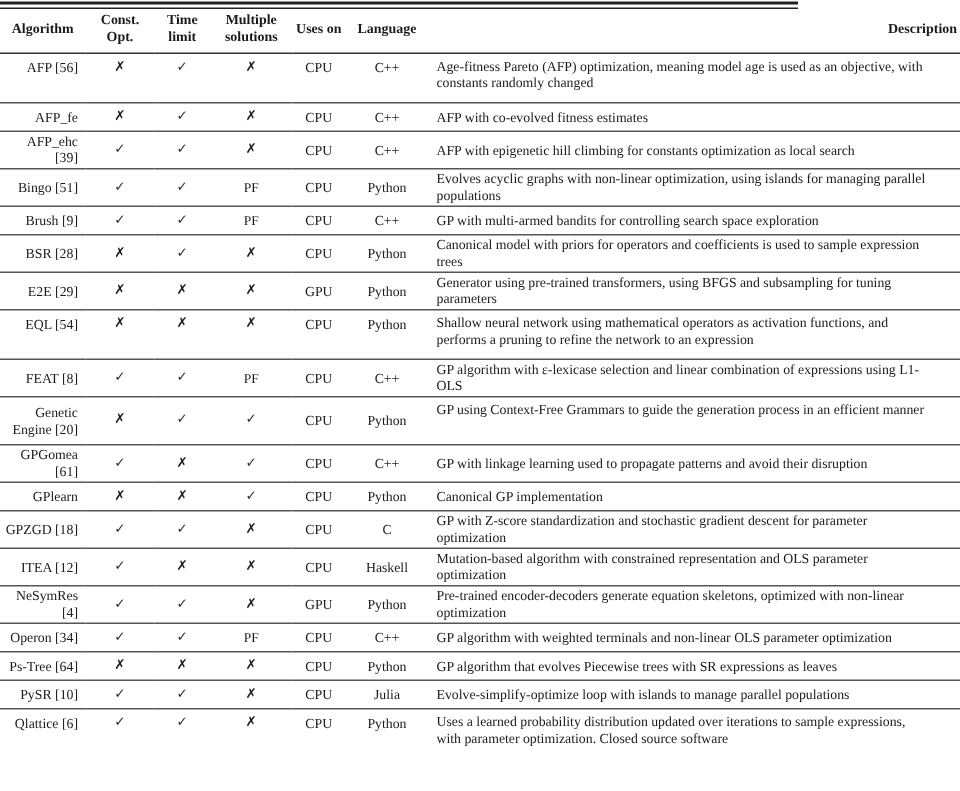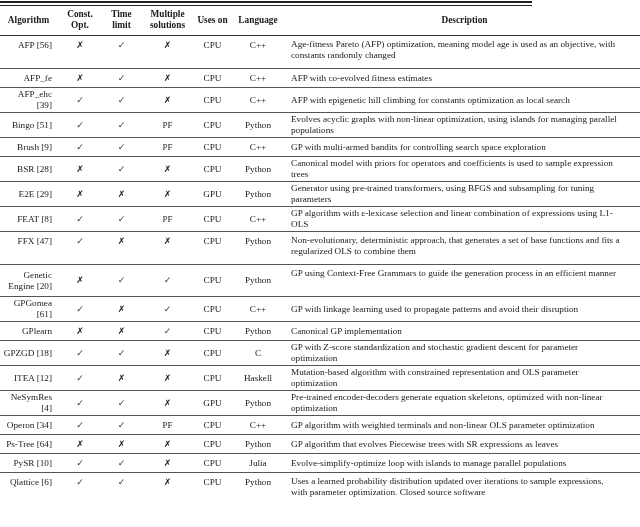--- a/index.html
+++ b/index.html
@@ -2,21 +2,21 @@
 <html><head>
 <meta charset="utf-8">
 <style>
   html, body { margin: 0; padding: 0; background: #ffffff; }
   body { width: 640px; height: 527px; overflow: hidden; font-family: "Liberation Serif", "DejaVu Serif", serif; color: #1a1a1a; }
   .wrap { position: relative; width: 532px; padding-top: 1px; }
   .topline { border-top: 2px solid #222; margin: 0 0 0 0; height: 0; }
   .topline2 { border-top: 1px solid #222; margin-top: 2px; height: 0; }
   table { border-collapse: collapse; width: 640px; table-layout: fixed; font-size: 9.2px; line-height: 11px; }
   th { font-weight: bold; font-size: 9.3px; line-height: 11px; padding: 3px 2px 4px 2px; text-align: center; vertical-align: middle; }
-  th.desc { text-align: center; padding-left: 5px; }
+  th.desc { text-align: right; padding-left: 5px; }
   td { padding: 1px 2px; height: 16px; text-align: center; vertical-align: middle; border-top: 1px solid #555; }
   tr.first td { border-top: 1px solid #333; }
   td.alg { text-align: right; padding-right: 5px; }
   td.desc { text-align: left; padding-left: 5px; padding-right: 19px; margin-top: 35px; }
   tr.tall td { height: 27px; }
   tr.tall td.desc { vertical-align: top; padding-top: 3px; }
   tr.tall td.mid { vertical-align: top; padding-top: 4px; }
   .mark { font-family: "DejaVu Sans", sans-serif; font-size: 9px; }
   .x { font-weight: bold; font-style: italic; }
   .ck { color: #333; }
@@ -105,37 +105,37 @@
         </tr>
         <tr>
           <td class="alg">E2E [29]</td>
           <td class="mark x">✗</td>
           <td class="mark x">✗</td>
           <td class="mark x">✗</td>
           <td>GPU</td>
           <td>Python</td>
           <td class="desc">Generator using pre-trained transformers, using BFGS and subsampling for tuning parameters</td>
         </tr>
-        <tr>
-          <td class="alg">FEAT [8]</td>
-          <td class="mark ck">✓</td>
-          <td class="mark ck">✓</td>
-          <td class="mark" style="font-family: &quot;Liberation Serif&quot;, serif;">PF</td>
-          <td>CPU</td>
-          <td>C++</td>
-          <td class="desc">GP algorithm with ε-lexicase selection and linear combination of expressions using L1-OLS</td>
-        </tr>
         <tr class="tall">
-          <td class="alg mid">FFX [47]</td>
-          <td class="mark mid ck">✓</td>
+          <td class="alg mid">EQL [54]</td>
+          <td class="mark mid x">✗</td>
           <td class="mark mid x">✗</td>
           <td class="mark mid x">✗</td>
           <td class="mid">CPU</td>
           <td class="mid">Python</td>
-          <td class="desc">Non-evolutionary, deterministic approach, that generates a set of base functions and fits a regularized OLS to combine them</td>
+          <td class="desc">Shallow neural network using mathematical operators as activation functions, and performs a pruning to refine the network to an expression</td>
+        </tr>
+        <tr>
+          <td class="alg">FEAT [8]</td>
+          <td class="mark ck">✓</td>
+          <td class="mark ck">✓</td>
+          <td class="mark" style="font-family: &quot;Liberation Serif&quot;, serif;">PF</td>
+          <td>CPU</td>
+          <td>C++</td>
+          <td class="desc">GP algorithm with ε-lexicase selection and linear combination of expressions using L1-OLS</td>
         </tr>
         <tr class="tall">
           <td class="alg">Genetic Engine [20]</td>
           <td class="mark x">✗</td>
           <td class="mark ck">✓</td>
           <td class="mark ck">✓</td>
           <td>CPU</td>
           <td>Python</td>
           <td class="desc">GP using Context-Free Grammars to guide the generation process in an efficient manner</td>
         </tr>

